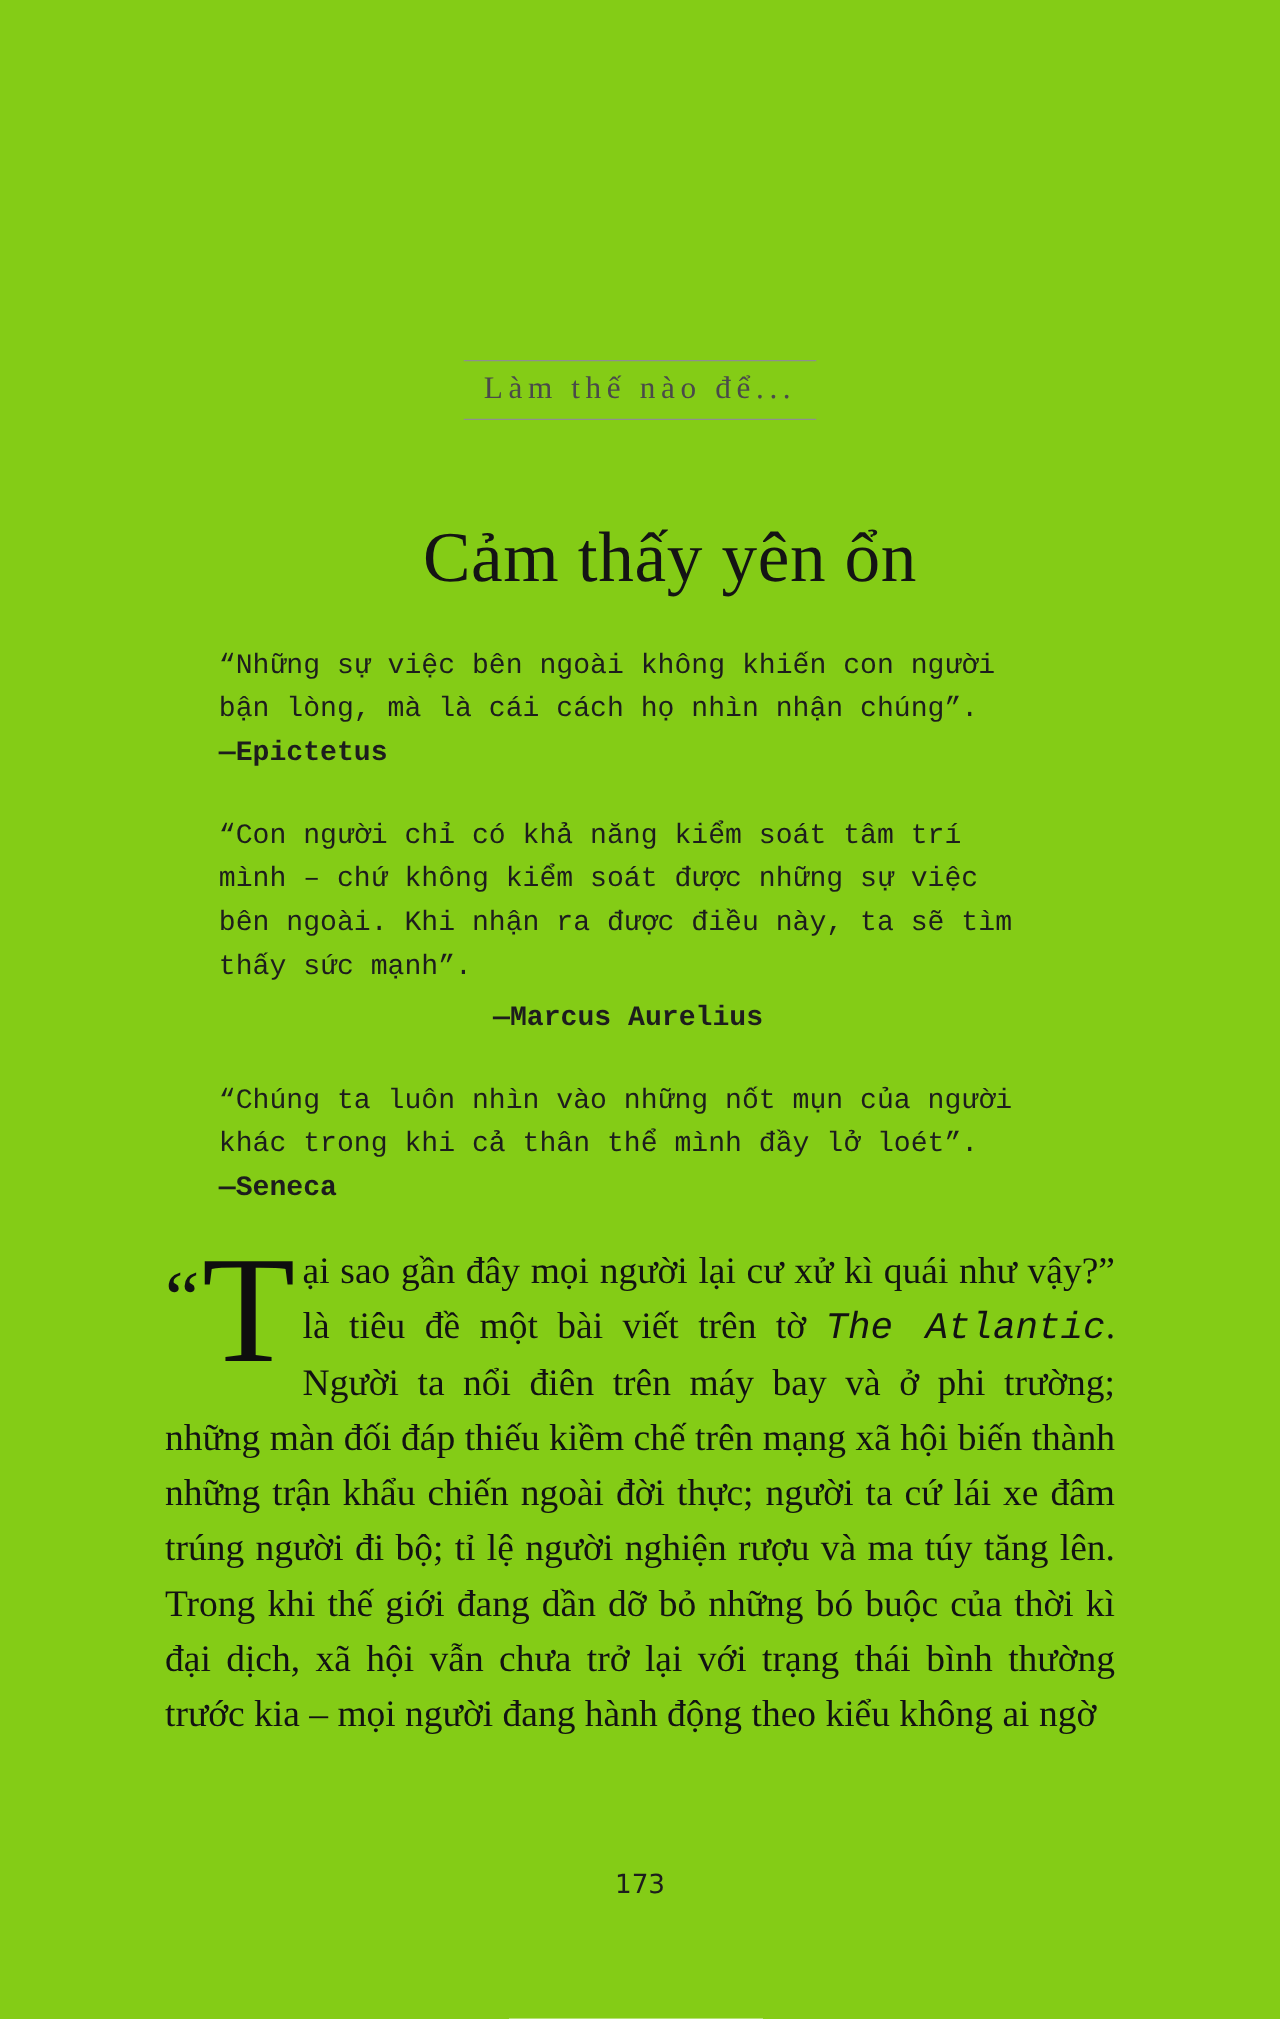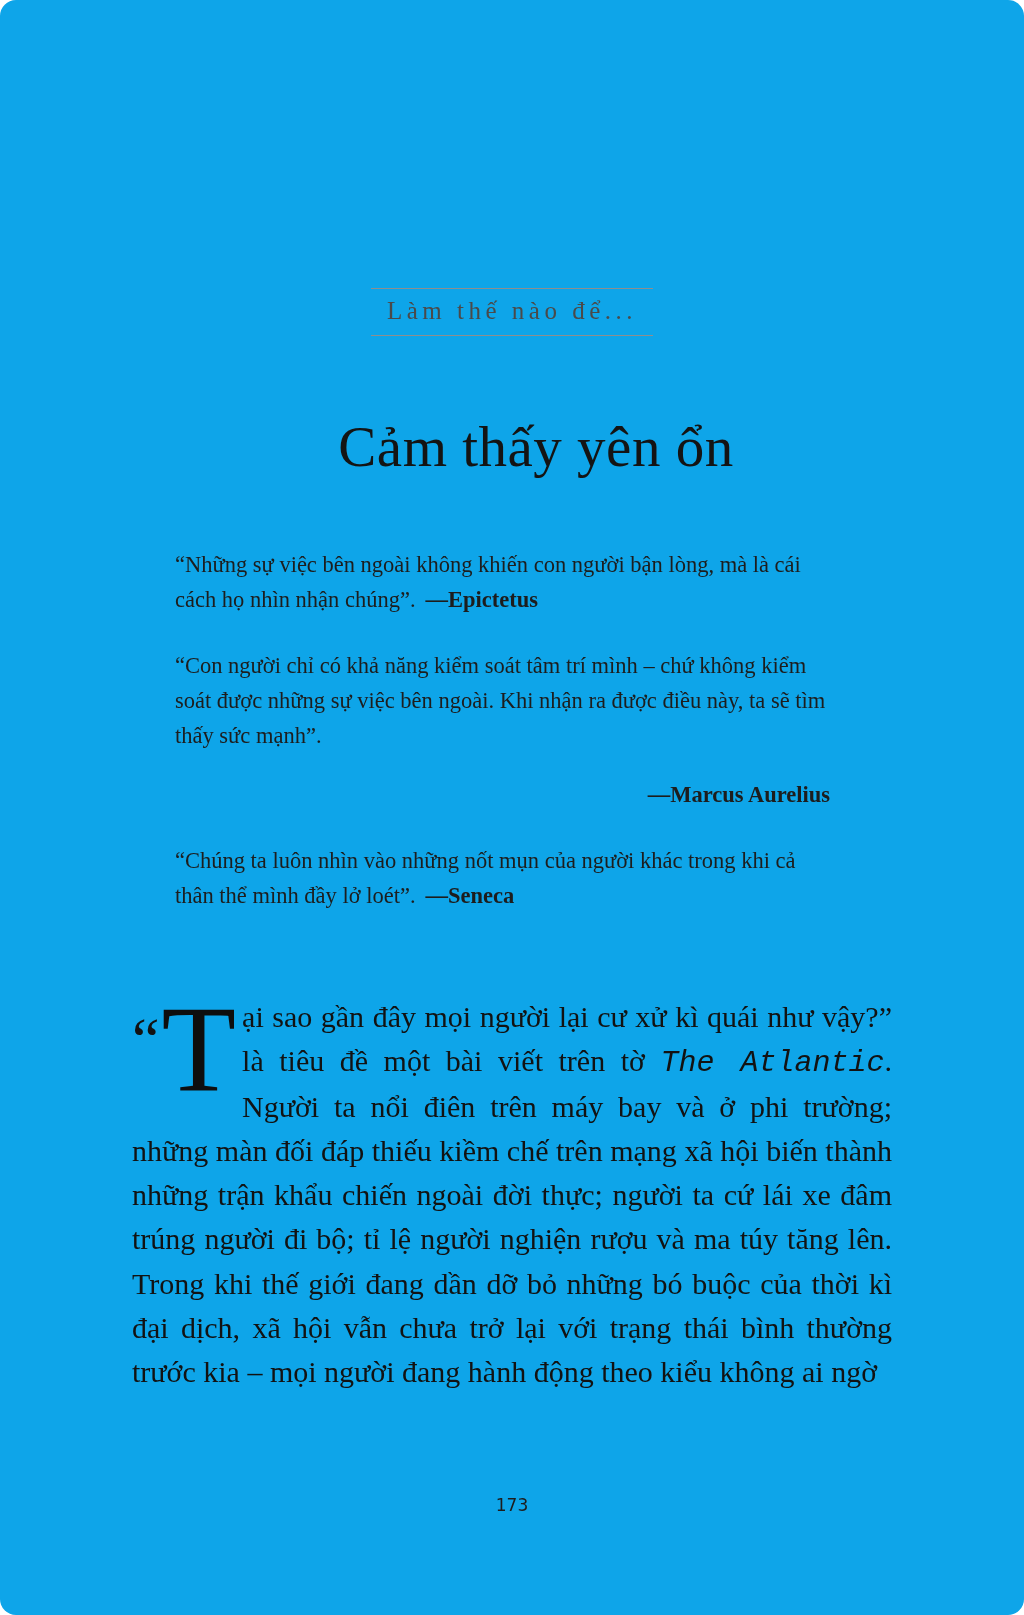--- a/index.html
+++ b/index.html
@@ -12,22 +12,21 @@
     height: 1615px;
     position: relative;
     font-family: "Liberation Serif", serif;
     color: #1a1a1a;
     overflow: hidden;
   }
 
   .page {
     position: absolute;
     inset: 0;
-    background: #0ea5e9;
-    border-radius: 16px;
+    background: #84cc16;
   }
 
   
   .eyebrow-wrap {
     position: absolute;
     top: 288px;
     left: 0;
     width: 100%;
     text-align: center;
   }
@@ -54,41 +53,41 @@
     font-size: 57px;
     font-weight: 400;
     letter-spacing: 0.5px;
     color: #141414;
     padding-left: 24px;
   }
 
   
   .quotes {
     position: absolute;
-    top: 524px;
+    top: 492px;
     left: 175px;
     width: 655px;
-    font-family: Liberation Serif, serif;
+    font-family: Liberation Mono, monospace;
     font-size: 22.5px;
     line-height: 1.56;
     color: #1d1d1d;
   }
   .quote {
     margin-bottom: 31px;
   }
   .quote:last-child { margin-bottom: 16px; }
   .quote-text { }
   .quote-attrib {
     font-weight: bold;
     white-space: nowrap;
   }
   .quote-attrib.block {
     display: block;
-    text-align: right;
-    margin-top: 24px;
+    text-align: center;
+    margin-top: 6px;
   }
   .gap-before-attrib { display: inline-block; width: 10px; }
 
   
   .body-text {
     position: absolute;
     top: 995px;
     left: 132px;
     width: 760px;
     font-family: "Liberation Serif", serif;
@@ -119,21 +118,21 @@
   .italic { font-style: italic; font-family: Liberation Mono, monospace; }
 
   
   .page-number {
     position: absolute;
     top: 1495px;
     left: 0;
     width: 100%;
     text-align: center;
     font-family: "DejaVu Sans", sans-serif;
-    font-size: 17px;
+    font-size: 21px;
     color: #1d1d1d;
   }
 </style>
 </head>
 <body>
 
 <div class="page">
 
   <div class="eyebrow-wrap">
     <div class="eyebrow">Làm thế nào để...</div>

